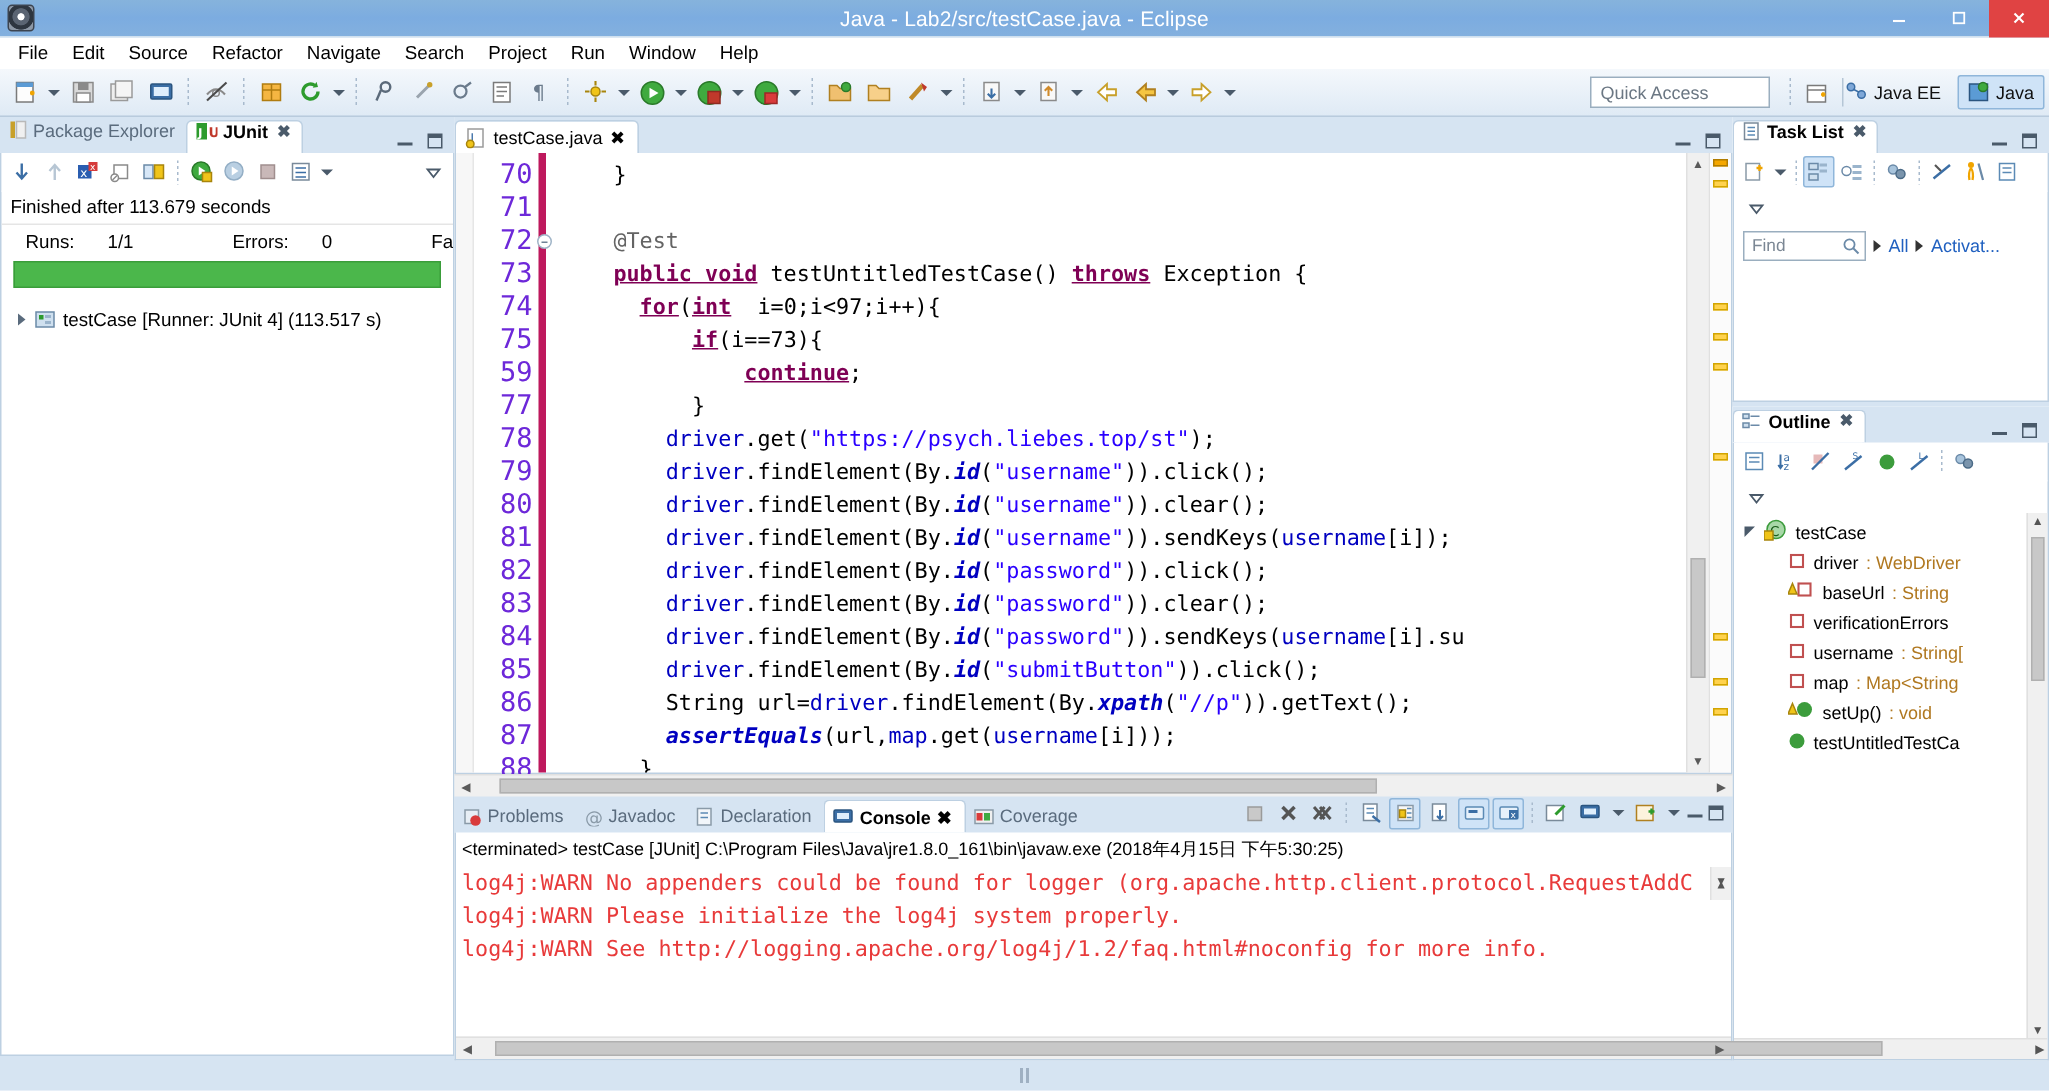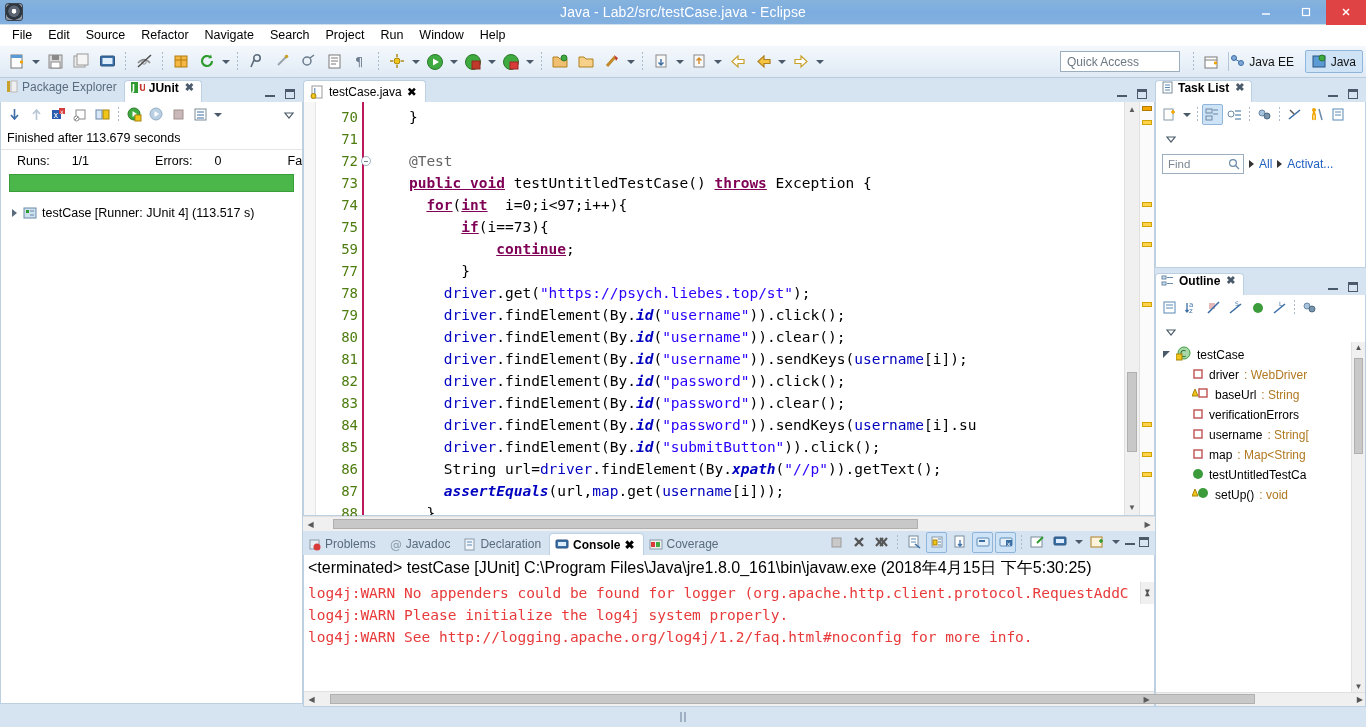--- a/index.html
+++ b/index.html
@@ -159,24 +159,24 @@
     border:1px solid #bdd0e2; border-bottom:none;
     border-top-left-radius:4px; border-top-right-radius:4px;
     font-size:12px; color:#000;
   }
   .editor-ctrl { margin-left:auto; display:flex; align-items:center; gap:8px; padding:0 7px 2px 0;}
   .editor-body { flex:1; display:flex; background:#fff; border:1px solid #bdd0e2; border-top:none; min-height:0;}
   .gutter-left {
     width: 12px; background: #f7f7f7; border-right: 1px solid #e6e6e6;
   }
   .linenums {
-    width: 48px; background: #ffffff; color: #4d7c0f;
-    font-family: "DejaVu Sans Mono","Liberation Mono",monospace; font-size: 14px;
+    width: 48px; background: #ffffff; color: #6d28d9;
+    font-family: "DejaVu Sans Mono","Liberation Mono",monospace; font-size: 18px;
     padding-top: 4px; text-align: right; user-select:none;
-    border-right: 2px solid #be185d;
+    border-right: 5px solid #be185d;
   }
   .linenums div { height: 22px; line-height:22px; padding-right:4px; position:relative; }
   .fold {
     position:absolute; right:-9px; top: 6px; width:10px; height:10px;
     border:1px solid #9fb4c7; border-radius:50%; background:#fff;
   }
   .fold::after{content:'';position:absolute;left:2px;right:2px;top:4px;height:1px;background:#6f8296;}
   .code {
     flex:1; position:relative; overflow:hidden; padding-top:4px;
     font-family: "DejaVu Sans Mono","Liberation Mono",monospace; font-size: 14.5px;
@@ -205,21 +205,21 @@
   
   .console-area { height: 176px; display:flex; flex-direction:column; }
   .console-tabs { height:24px; display:flex; align-items:flex-end; background:#d6e4f2; }
   .ctab { display:flex;align-items:center;gap:4px;height:22px;padding:0 8px 0 5px;font-size:12px;color:#5a6b7d;
           border-top-left-radius:4px;border-top-right-radius:4px;}
   .ctab.active { background:#fff;color:#000;font-weight:bold;border:1px solid #bdd0e2;border-bottom:none;}
   .console-ctrl { margin-left:auto; display:flex; align-items:center; gap:2px; padding:0 5px 2px 0;}
   .cbtn { width:21px;height:21px;display:flex;align-items:center;justify-content:center;}
   .cbtn.on { background:#cfe3f7; border:1px solid #8fb6da; border-radius:2px; }
   .console-body { flex:1; background:#fff;border:1px solid #bdd0e2;border-top:none; display:flex;flex-direction:column;min-height:0;}
-  .console-head { font-size:16px; color:#000; padding:3px 4px; font-family:"Liberation Sans",sans-serif;}
+  .console-head { font-size:12px; color:#000; padding:3px 4px; font-family:"Liberation Sans",sans-serif;}
   .console-out { flex:1; position:relative; overflow:hidden;
      font-family:"DejaVu Sans Mono","Liberation Mono",monospace; font-size:14.5px; color:#e83a3a; white-space:pre;
      padding-left:4px;}
   .console-out div { height:22px; line-height:22px;}
 
   
   .tasklist { height: 190px; display:flex; flex-direction:column;}
   .outline  { flex:1; display:flex; flex-direction:column; min-height:0;}
   .find-row { display:flex; align-items:center; gap:5px; padding: 5px 6px; }
   .find-box {
@@ -1076,33 +1076,33 @@
                 <span class="ty">: String[</span>
               </div>
               <div class="orow" style="padding-left: 36px;">
                 <span><svg width="12" height="12">
                     <rect x="2" y="2" width="8" height="8" fill="#fff" stroke="#c05050" stroke-width="1.4"></rect>
                   </svg></span>
                 <span class="nm">map </span>
                 <span class="ty">: Map&lt;String</span>
               </div>
               <div class="orow" style="padding-left: 36px;">
-                <span><svg width="12" height="12">
-                    <circle cx="6" cy="6" r="5" fill="#3c9c3c"></circle>
-                  </svg></span>
-                <span class="nm">testUntitledTestCa</span>
-              </div>
-              <div class="orow" style="padding-left: 36px;">
                 <span><svg width="18" height="13">
                     <circle cx="11" cy="6" r="5" fill="#3c9c3c"></circle>
                     <path d="M3 2 L6 9 L0 9 z" fill="#f0c419" stroke="#a8850c"></path>
                   </svg></span>
                 <span class="nm">setUp() </span>
                 <span class="ty">: void</span>
               </div>
+              <div class="orow" style="padding-left: 36px;">
+                <span><svg width="12" height="12">
+                    <circle cx="6" cy="6" r="5" fill="#3c9c3c"></circle>
+                  </svg></span>
+                <span class="nm">testUntitledTestCa</span>
+              </div>
             </div>
           <div class="ov-hscroll">
             <span>◀</span>
             <span>▶</span>
           </div>
         </div>
       </div>
     </div>
   </div>
 

